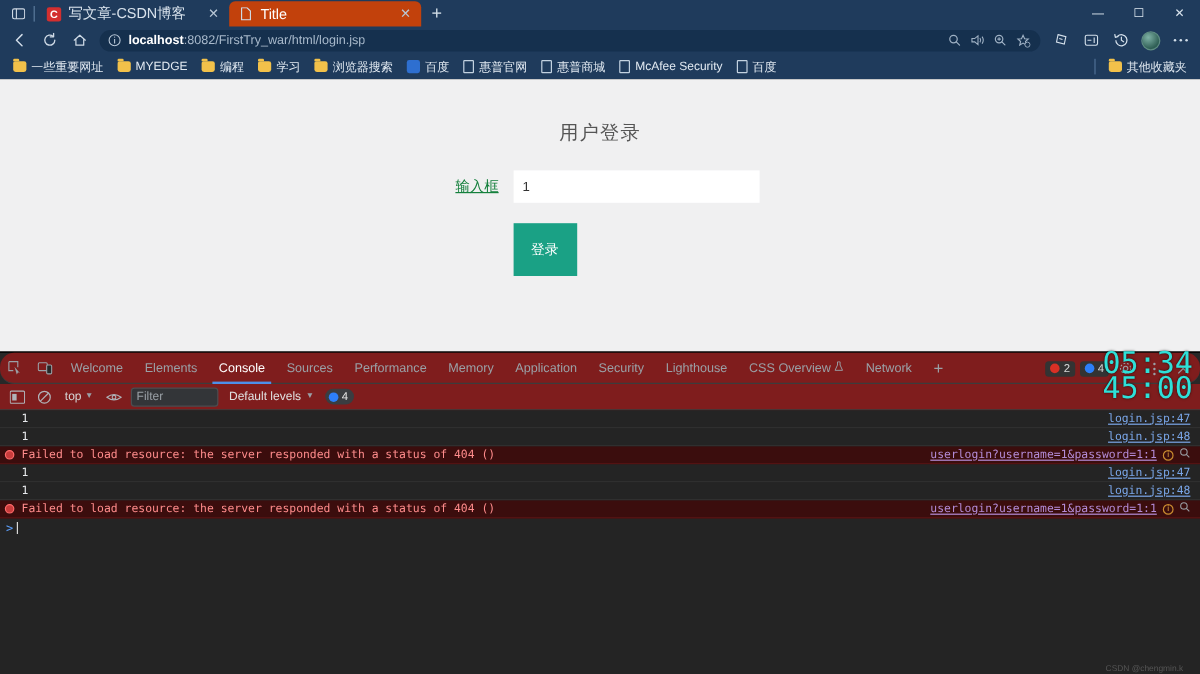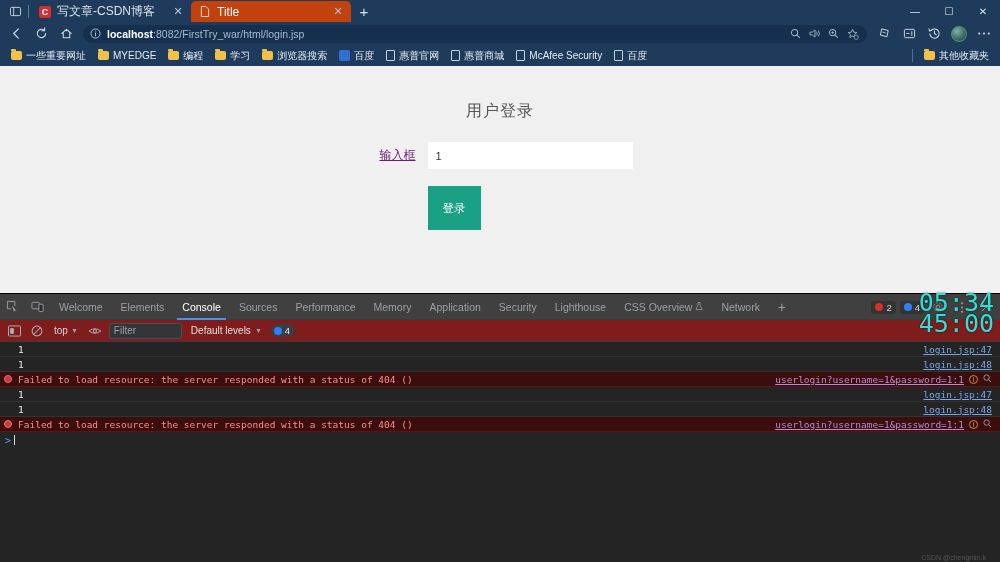--- a/index.html
+++ b/index.html
@@ -55,36 +55,36 @@
   .bm .ficon::before { content: ""; position: absolute; top: -2px; left: 0; width: 5px; height: 2px; background: #f2c14a; border-radius: 1px 1px 0 0; }
   .bm .picon { width: 9px; height: 11px; border: 1px solid #c3d2e0; border-radius: 1px; flex: 0 0 auto; }
   .bm .baidu { width: 11px; height: 11px; background: #2e6fd0; border-radius: 2px; flex: 0 0 auto; }
   .bm-right { position: absolute; right: 6px; display: flex; align-items: center; gap: 6px; }
   .bm-divider { width: 1px; height: 13px; background: #4f7096; }
 
   
   .page { background: #f0f0f1; height: 227px; width: 1000px; position: relative; overflow: hidden; }
   .login-title { text-align: center; font-size: 16px; color: #555; padding-top: 35px; letter-spacing: 1px; }
   .form-row { display: flex; align-items: center; justify-content: center; margin-top: 20px; }
-  .form-row .lbl { width: 60px; text-align: right; font-size: 12px; color: #701a75; padding-right: 12px; text-decoration: underline; }
+  .form-row .lbl { width: 60px; text-align: right; font-size: 12px; color: #15803d; padding-right: 12px; text-decoration: underline; }
   .form-row .inp {
     width: 205px; height: 27px; background: #fff; border: none;
     font-size: 11px; color: #333; padding: 0 8px; display: flex; align-items: center;
   }
   .form-row.btn-row { margin-top: 17px; }
   .form-row.btn-row .lbl { width: 60px; }
   .login-btn {
     width: 53px; height: 44px; background: #1aa185; color: #fff; font-size: 11.5px;
     display: flex; align-items: center; justify-content: center; border: none;
   }
   .btnspacer { width: 205px; display: flex; }
 
   
   .devtools { background: #282828; height: 270px; width: 1000px; position: relative; border-top: 1px solid #000; }
-  .dt-tabbar { height: 26px; display: flex; align-items: center; background: #404040; border-bottom: 1px solid #3c3c3c; position: relative; }
+  .dt-tabbar { height: 26px; display: flex; align-items: center; background: #7f1d1d; border-bottom: 1px solid #3c3c3c; position: relative; border-radius: 12px; }
   .dt-icon { width: 25px; height: 26px; display: flex; align-items: center; justify-content: center; color: #9aa0a6; }
   .dt-tab {
     height: 26px; display: flex; align-items: center; padding: 0 9px; font-size: 10.5px;
     color: #9aa0a6; white-space: nowrap; position: relative; gap: 3px;
   }
   .dt-tab.active { color: #ffffff; }
   .dt-tab.active::after { content: ""; position: absolute; left: 4px; right: 4px; bottom: 0; height: 2px; background: #4d8fea; }
   .dt-plus { width: 26px; height: 26px; display: flex; align-items: center; justify-content: center; color: #9aa0a6; font-size: 14px; }
   .dt-right { position: absolute; right: 4px; top: 0; height: 26px; display: flex; align-items: center; gap: 4px; }
   .badge { display: flex; align-items: center; gap: 3px; font-size: 9.5px; color: #d8d8d8; padding: 1px 4px; border-radius: 3px; background: #333; }

